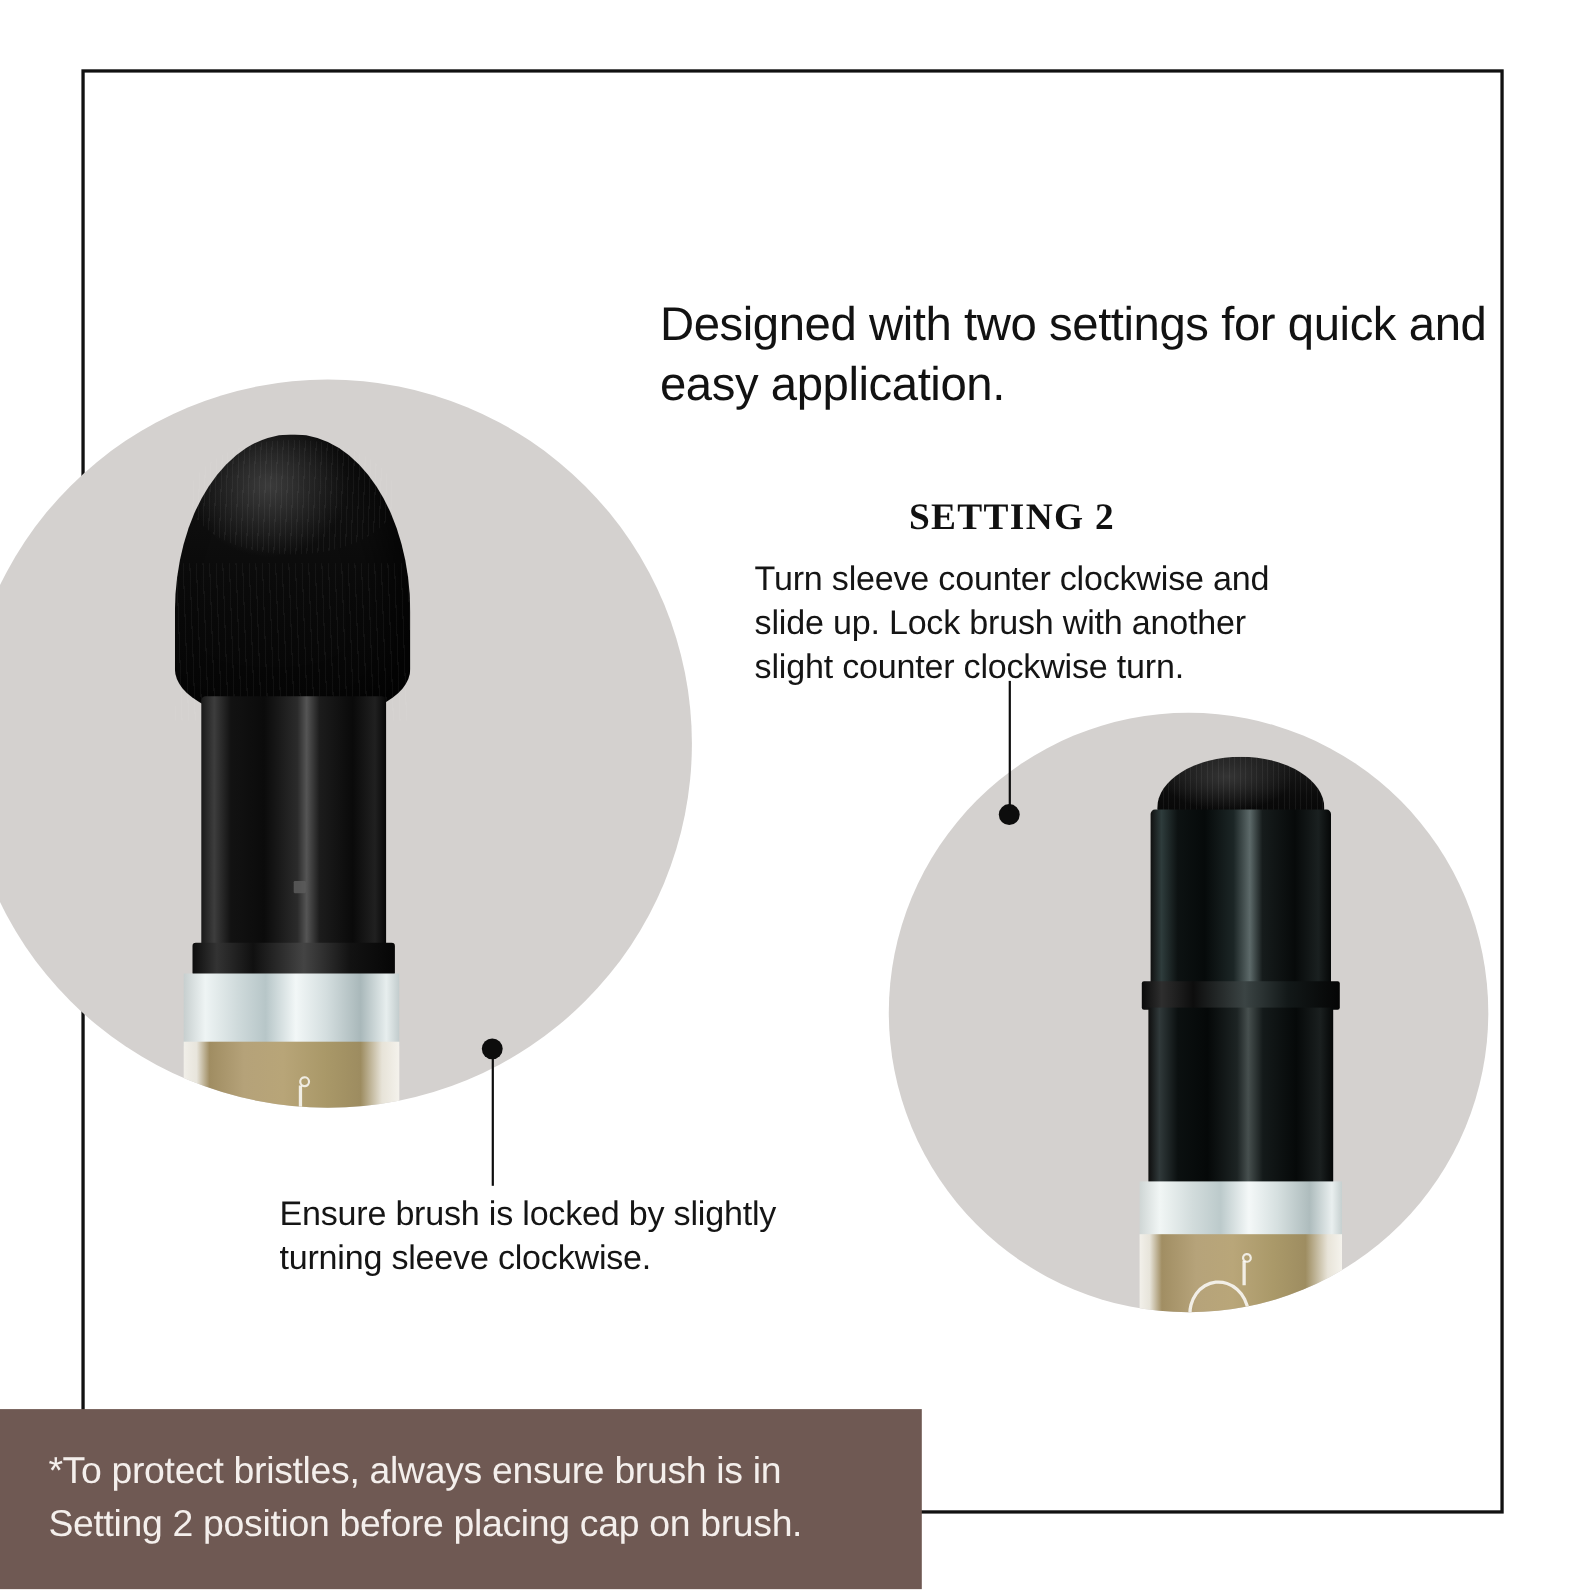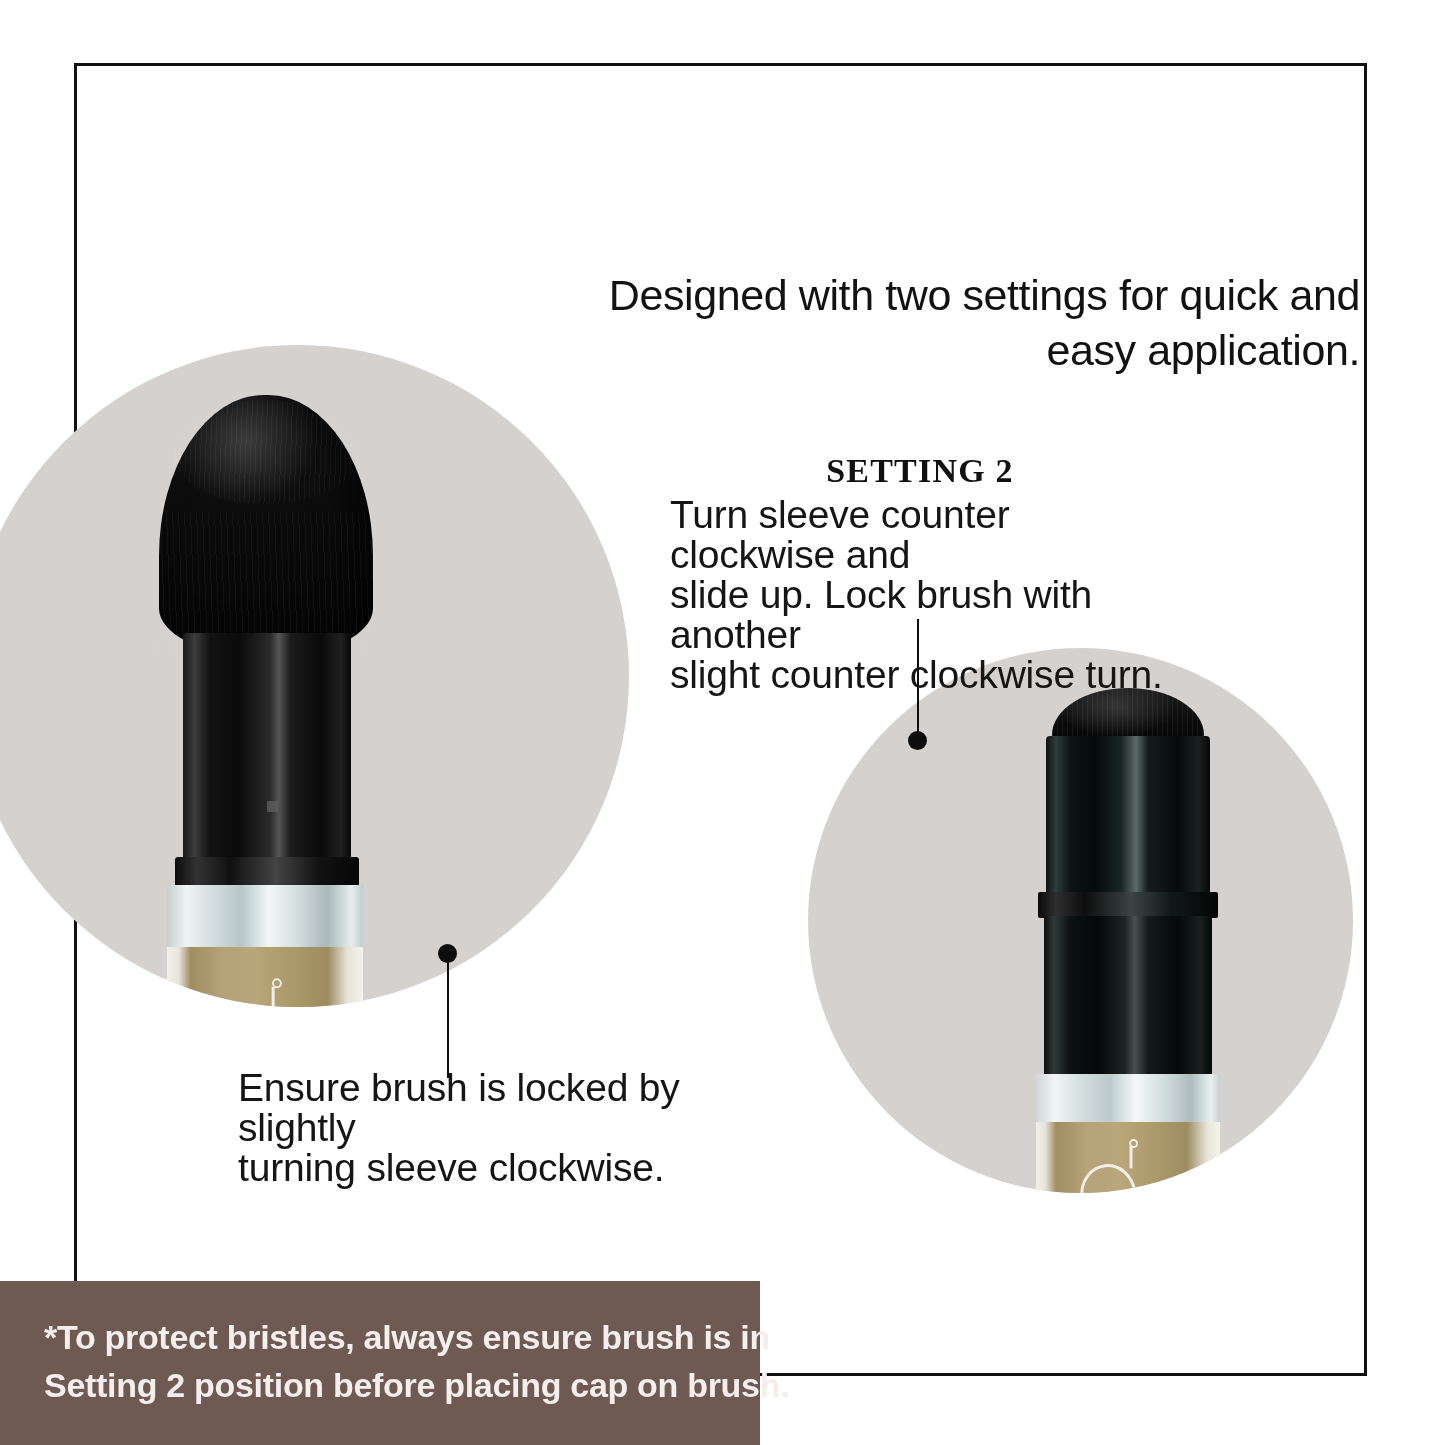--- a/index.html
+++ b/index.html
@@ -59,21 +59,21 @@
     margin-left: 14px;
     display: inline-block;
   }
 
   
   #subtitle {
     position: absolute;
     left: 600px;
     top: 268px;
     width: 760px;
-    text-align: right;
+    text-align: left;
     color: #121212;
     font-family: "Liberation Sans", sans-serif;
     font-size: 43px;
     line-height: 55px;
     letter-spacing: -0.4px;
   }
 
   
   .photo-circle {
     position: absolute;
@@ -393,49 +393,48 @@
     font-family: "Liberation Serif", serif;
     font-weight: 700;
     font-size: 34px;
     letter-spacing: 1.2px;
     color: #111111;
     margin: 0 0 5px 0;
     text-align: center;
   }
   .callout-body {
     font-family: "Liberation Sans", sans-serif;
-    font-size: 39px;
+    font-size: 31px;
     line-height: 40px;
     letter-spacing: -0.2px;
     color: #151515;
-    margin: 0;
+    margin: 16px;
     white-space: pre-line;
   }
   #setting2-block {
     position: absolute;
     left: 670px;
     top: 452px;
     width: 500px;
   }
   #setting1-block {
     position: absolute;
     left: 238px;
     top: 1068px;
     width: 520px;
   }
 
   
   #footer-banner {
     position: absolute;
     left: 0px;
     top: 1281px;
-    width: 760px;
+    width: 838px;
     height: 164px;
     background: #6f5953;
-    font-weight: bold;
   }
   #footer-text {
     position: absolute;
     left: 44px;
     top: 32px;
     width: 770px;
     color: #f4efec;
     font-family: "Liberation Sans", sans-serif;
     font-size: 34px;
     line-height: 48px;

